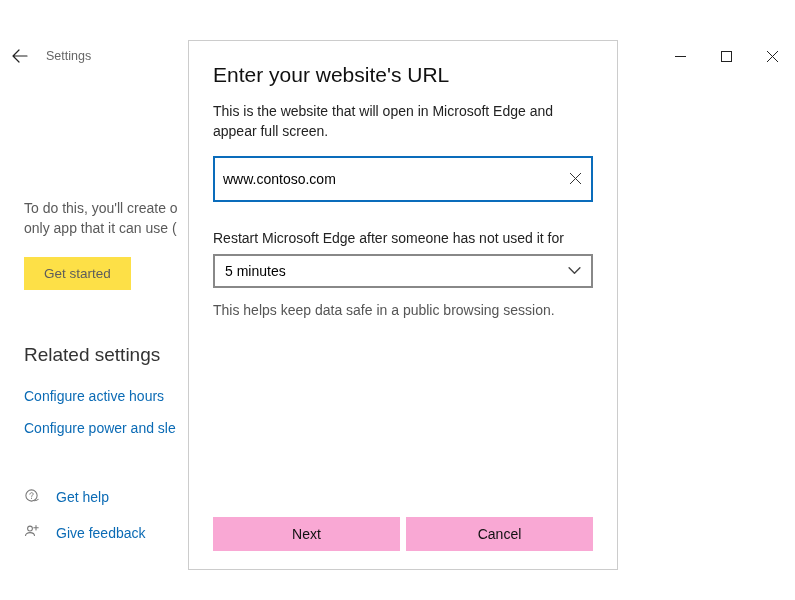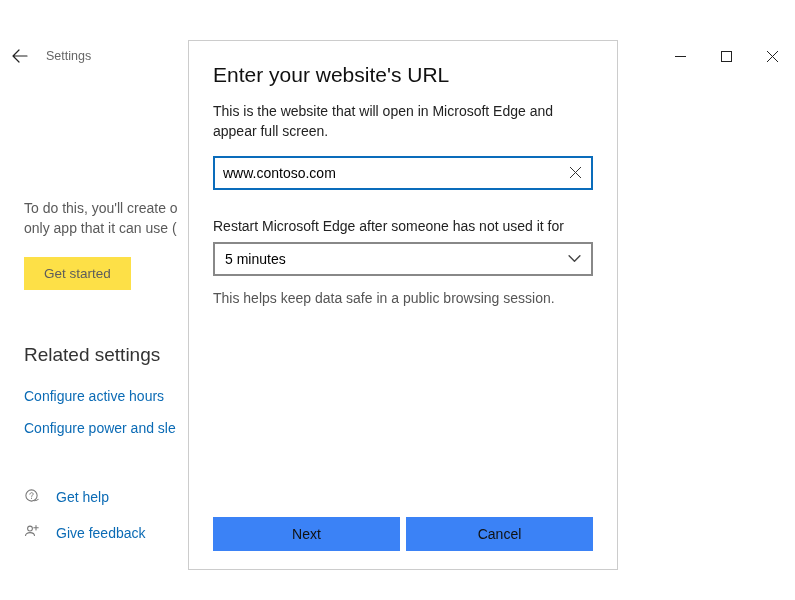--- a/index.html
+++ b/index.html
@@ -116,21 +116,21 @@
     .dialog-desc {
       margin-top: 14px;
       font-size: 14px;
       color: #222;
       line-height: 1.45;
     }
     .url-input-wrap {
       margin-top: 14px;
       position: relative;
       border: 2px solid #0a6cbb;
-      height: 34px;
+      height: 46px;
       display: flex;
       align-items: center;
       padding: 0 8px;
     }
     .url-input {
       border: none;
       outline: none;
       font-size: 14px;
       width: 100%;
       padding-right: 24px;
@@ -170,21 +170,21 @@
     }
     .dialog-buttons {
       margin-top: auto;
       display: flex;
       gap: 6px;
     }
     .dlg-btn {
       flex: 1;
       height: 34px;
       border: none;
-      background: #3b82f6;
+      background: #f9a8d4;
       font-size: 14px;
       font-family: inherit;
       color: #111;
     }
   </style>
 </head>
 <body>
 
 <div class="titlebar">
   <div class="titlebar-left">

